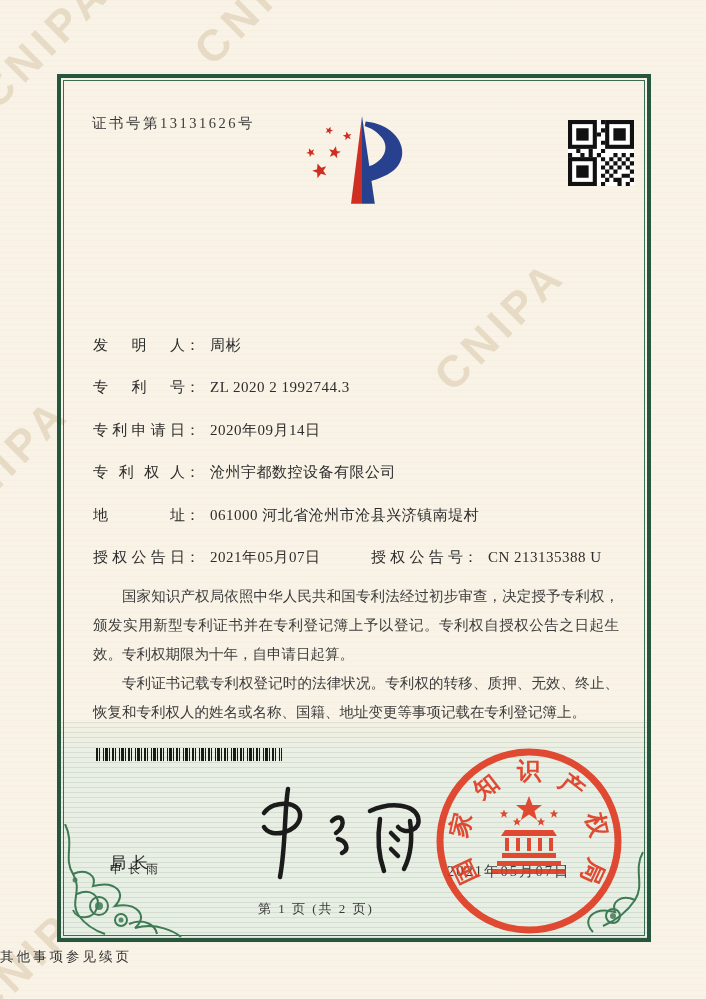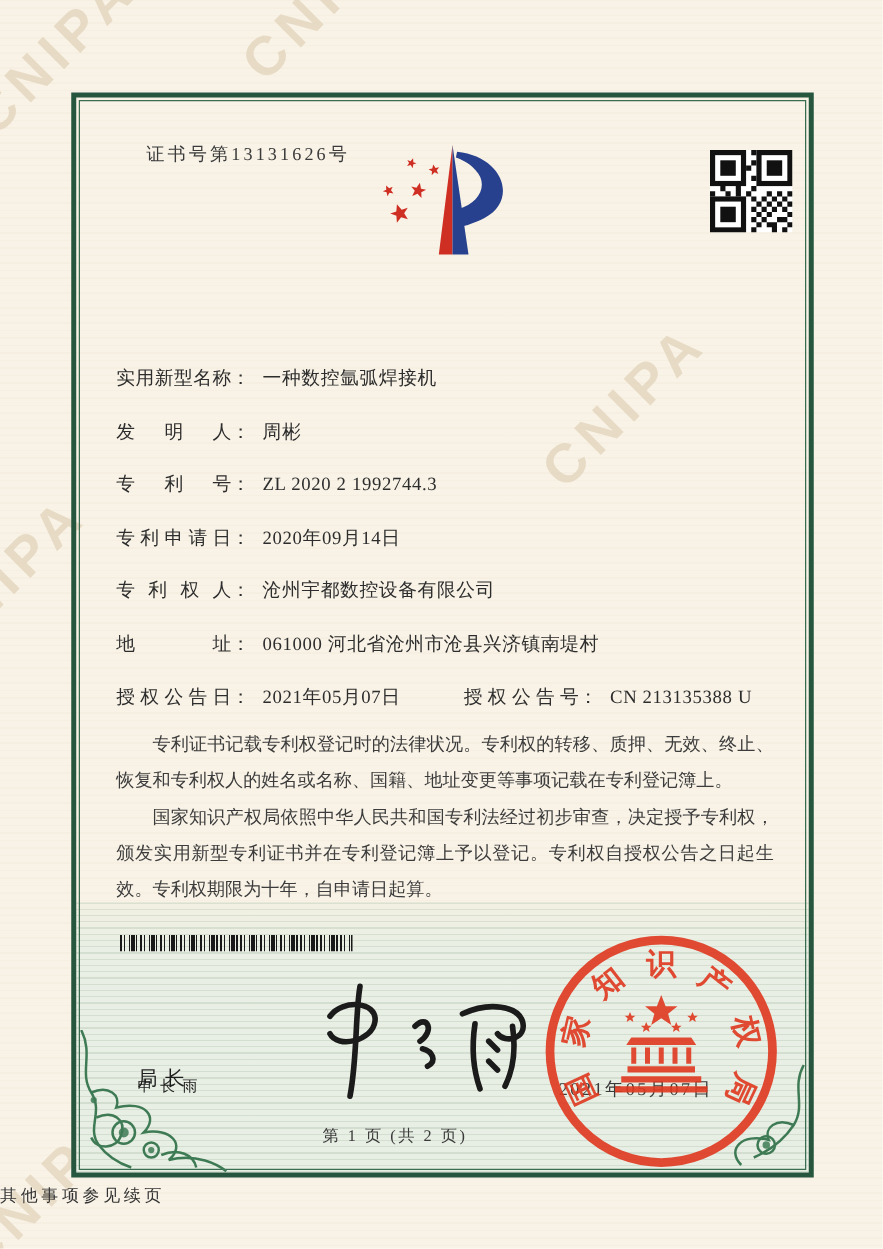--- a/index.html
+++ b/index.html
@@ -24,21 +24,21 @@
   }
   .green-band{
     position:absolute;left:61px;top:722px;width:586px;height:216px;
     background:linear-gradient(180deg,#f2f0e2 0,#e9efe4 36px,#e7eee3 100%);
     background-color:#e8eee3;
   }
   .green-band .waves{
     position:absolute;inset:0;
     background-image:repeating-linear-gradient(180deg, rgba(140,165,140,.22) 0 1px, transparent 1px 5px);
   }
-  .cert-no{position:absolute;left:92px;top:114px;font-size:14.5px;letter-spacing:2.5px;color:#3a3a3a;margin-left:25px;}
+  .cert-no{position:absolute;left:92px;top:114px;font-size:14.5px;letter-spacing:2.5px;color:#3a3a3a;}
   .logo{position:absolute;left:298px;top:110px;width:128px;height:106px;}
   .qr{position:absolute;left:568px;top:120px;width:66px;height:66px;}
   .title{
     position:absolute;left:57px;top:212px;width:594px;text-align:center;
     font-size:38px;font-weight:bold;letter-spacing:9px;color:#151515;
   }
   .frow{position:absolute;left:93px;font-size:15px;color:#2d2d2d;white-space:nowrap;}
   .flabel{display:inline-block;width:92px;text-align:justify;text-align-last:justify;vertical-align:baseline;}
   .fcolon{margin-right:10px;}
   .fvalue{letter-spacing:.5px;}
@@ -142,23 +142,20 @@
                M36 40h4v4h-4z M44 40h4v4h-4z M52 40h4v4h-4z M60 40h4v4h-4z
                M32 44h4v4h-4z M40 44h4v4h-4z M48 44h4v4h-4z M56 44h4v4h-4z
                M36 48h4v4h-4z M44 48h4v4h-4z M60 48h4v4h-4z
                M32 52h4v4h-4z M40 52h4v4h-4z M52 52h4v4h-4z M56 52h4v4h-4z
                M36 56h4v4h-4z M44 56h4v4h-4z M48 56h4v4h-4z M60 56h4v4h-4z
                M32 60h4v4h-4z M48 60h4v4h-4z M56 60h4v4h-4z"></path>
     </g>
   </svg>
 
 
-  <div class="frow" style="top:293px;">
-    <span class="flabel">实用新型名称</span><span class="fcolon">：</span><span class="fvalue">一种数控氩弧焊接机</span>
-  </div>
   <div class="frow" style="top:336px;">
     <span class="flabel">发明人</span><span class="fcolon">：</span><span class="fvalue">周彬</span>
   </div>
   <div class="frow" style="top:378px;">
     <span class="flabel">专利号</span><span class="fcolon">：</span><span class="fvalue">ZL 2020 2 1992744.3</span>
   </div>
   <div class="frow" style="top:421px;">
     <span class="flabel">专利申请日</span><span class="fcolon">：</span><span class="fvalue">2020年09月14日</span>
   </div>
   <div class="frow" style="top:463px;">
@@ -168,22 +165,22 @@
     <span class="flabel">地址</span><span class="fcolon">：</span><span class="fvalue">061000 河北省沧州市沧县兴济镇南堤村</span>
   </div>
   <div class="frow" style="top:548px;">
     <span class="flabel">授权公告日</span><span class="fcolon">：</span><span class="fvalue">2021年05月07日</span>
     <span class="pair2">
       <span class="flabel">授权公告号</span><span class="fcolon">：</span><span class="fvalue">CN 213135388 U</span>
     </span>
   </div>
 
   <div class="paras">
+    <p>国家知识产权局依照中华人民共和国专利法经过初步审查，决定授予专利权，颁发实用新型专利证书并在专利登记簿上予以登记。专利权自授权公告之日起生效。专利权期限为十年，自申请日起算。</p>
     <p>专利证书记载专利权登记时的法律状况。专利权的转移、质押、无效、终止、恢复和专利权人的姓名或名称、国籍、地址变更等事项记载在专利登记簿上。</p>
-    <p>国家知识产权局依照中华人民共和国专利法经过初步审查，决定授予专利权，颁发实用新型专利证书并在专利登记簿上予以登记。专利权自授权公告之日起生效。专利权期限为十年，自申请日起算。</p>
   </div>
 
   <div class="barcode"></div>
 
   <div class="sig-title">局长</div>
   <div class="sig-name">申长雨</div>
   <svg class="signature-svg" viewBox="0 0 180 100">
     <g stroke="#1b1b1b" stroke-width="4.5" fill="none" stroke-linecap="round" stroke-linejoin="round">
       <path d="M36,6 C32,30 34,62 28,94"></path>
       <path d="M12,30 C22,16 50,18 48,34 C46,50 18,56 12,44"></path>

